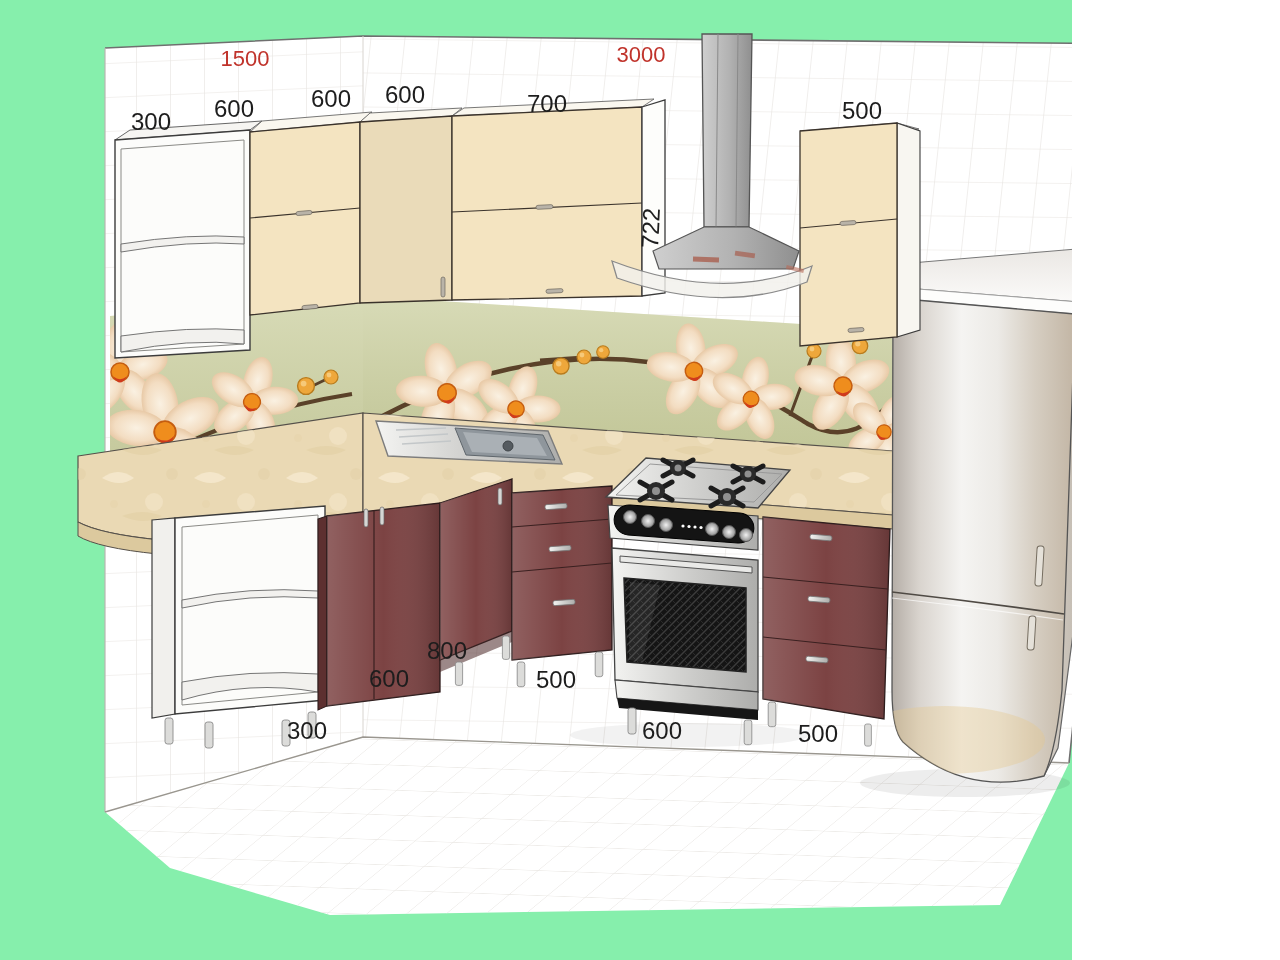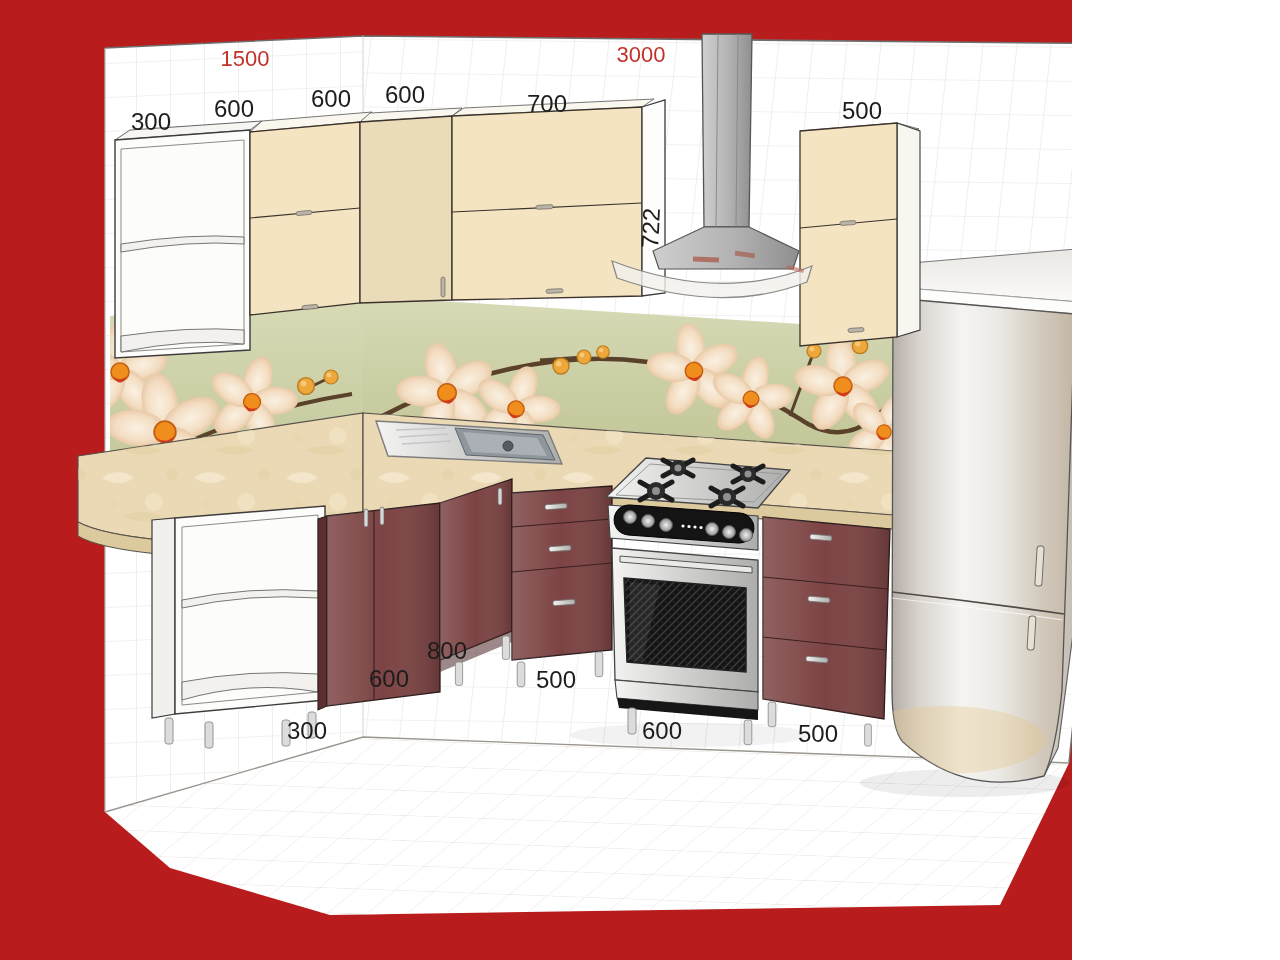--- a/index.html
+++ b/index.html
@@ -1,16 +1,16 @@
 <!DOCTYPE html>
 <html><head>
 <meta charset="utf-8">
 <style>
   html,body{margin:0;padding:0;background:#ffffff;}
-  #stage{position:relative;width:1072px;height:960px;background:#b91c1c;overflow:hidden;
+  #stage{position:relative;width:1072px;height:960px;background:#86efac;overflow:hidden;
          font-family:"Liberation Sans", sans-serif;}
   svg{display:block;}
   text{font-family:"Liberation Sans", sans-serif;}
   .dim{font-size:24px;}
   .dimred{font-size:22px;}
 </style>
 </head>
 <body>
 
 <div id="stage">

